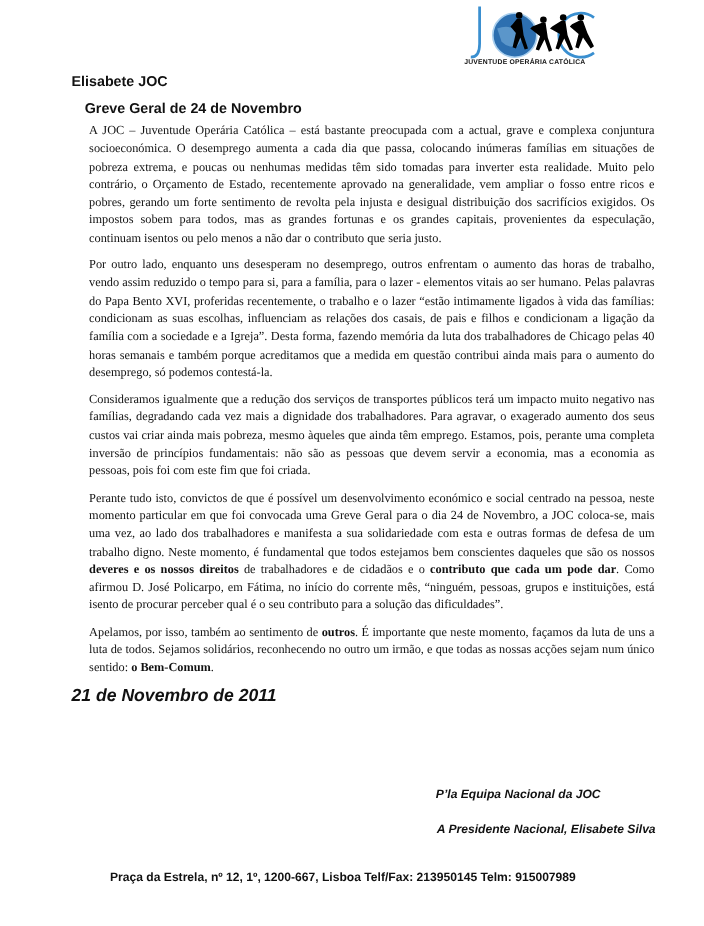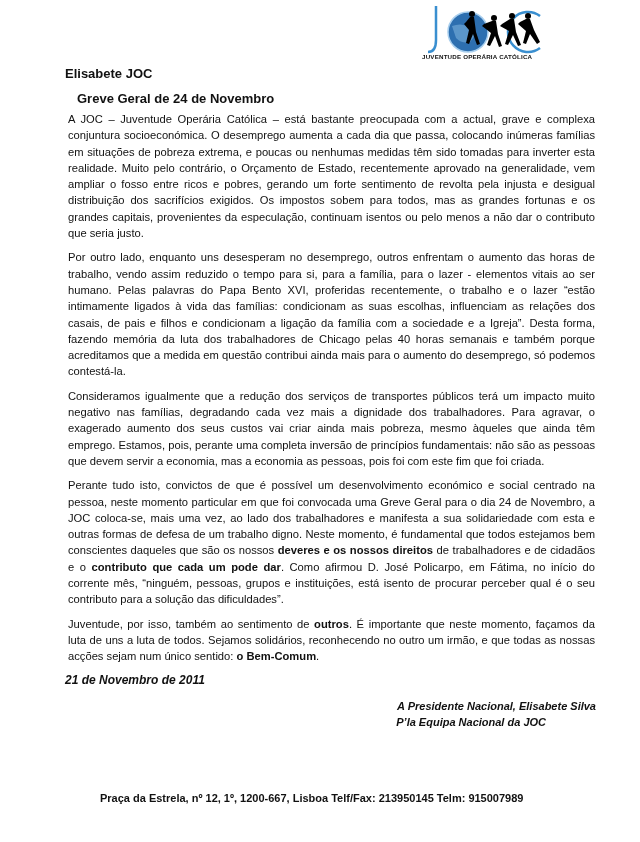--- a/index.html
+++ b/index.html
@@ -4,26 +4,26 @@
 <style>
   html, body { margin: 0; padding: 0; background: #ffffff; }
   body { width: 640px; height: 842px; position: relative; overflow: hidden;
          font-family: "Liberation Sans", "DejaVu Sans", sans-serif; color: #111; }
   .logo { position: absolute; left: 422px; top: 4px; width: 160px; height: 62px; }
   .logo-caption { position: absolute; left: 422px; top: 53px; width: 150px;
                   font-size: 6.2px; letter-spacing: 0.2px; color: #111; font-weight: bold; white-space: nowrap; }
   .title1 { position: absolute; left: 65px; top: 66px; font-size: 13px; font-weight: bold; }
   .title2 { position: absolute; left: 65px; top: 91px; font-size: 13px; font-weight: bold; margin-left: 12px; }
   .body { position: absolute; left: 65px; top: 111px; width: 530px; }
-  .para { font-size: 11.2px; line-height: 16.3px; text-align: justify; margin: 0 0 8px 3px; }
+  .para { font-size: 11.2px; line-height: 16.3px; text-align: justify; margin: 0 0 8px 16px; font-family: Liberation Serif, serif; }
   .para b { font-weight: bold; }
-  .date { font-size: 12px; font-weight: bold; font-style: italic; margin: 0; }
+  .date { font-size: 16px; font-weight: bold; font-style: italic; margin: 0; }
   .sig { position: absolute; right: 44px; text-align: right; font-size: 11px; font-weight: bold; font-style: italic; }
   .sig1 { top: 716px; right: 94px; }
-  .sig2 { top: 700px; }
+  .sig2 { top: 748px; }
   .footer { position: absolute; left: 100px; top: 792px; font-size: 11px; font-weight: bold; white-space: nowrap; }
 </style>
 </head>
 <body>
 
 <div class="logo">
   <svg width="160" height="55" viewBox="0 0 160 55">
 
     <path d="M14 2 L14 36 Q14 48 6 48" stroke="#3a8fd0" stroke-width="2.5" fill="none"></path>
 
@@ -48,20 +48,20 @@
 <div class="logo-caption">JUVENTUDE OPERÁRIA CATÓLICA</div>
 
 <div class="title1">Elisabete  JOC</div>
 <div class="title2">Greve Geral de 24 de Novembro</div>
 
 <div class="body">
   <p class="para"><span>A JOC – Juventude Operária Católica – está bastante preocupada com a actual, grave e complexa conjuntura socioeconómica. O desemprego aumenta a cada dia que passa, colocando inúmeras famílias em situações de pobreza extrema, e poucas ou nenhumas medidas têm sido tomadas para inverter esta realidade. Muito pelo contrário, o Orçamento de Estado, recentemente aprovado na generalidade, vem ampliar o fosso entre ricos e pobres, gerando um forte sentimento de revolta pela injusta e desigual distribuição dos sacrifícios exigidos. Os impostos sobem para todos, mas as grandes fortunas e os grandes capitais, provenientes da especulação, continuam isentos ou pelo menos a não dar o contributo que seria justo.</span></p>
   <p class="para"><span>Por outro lado, enquanto uns desesperam no desemprego, outros enfrentam o aumento das horas de trabalho, vendo assim reduzido o tempo para si, para a família, para o lazer - elementos vitais ao ser humano. Pelas palavras do Papa Bento XVI, proferidas recentemente, o trabalho e o lazer “estão intimamente ligados à vida das famílias: condicionam as suas escolhas, influenciam as relações dos casais, de pais e filhos e condicionam a ligação da família com a sociedade e a Igreja”. Desta forma, fazendo memória da luta dos trabalhadores de Chicago pelas 40 horas semanais e também porque acreditamos que a medida em questão contribui ainda mais para o aumento do desemprego, só podemos contestá-la.</span></p>
   <p class="para"><span>Consideramos igualmente que a redução dos serviços de transportes públicos terá um impacto muito negativo nas famílias, degradando cada vez mais a dignidade dos trabalhadores. Para agravar, o exagerado aumento dos seus custos vai criar ainda mais pobreza, mesmo àqueles que ainda têm emprego. Estamos, pois, perante uma completa inversão de princípios fundamentais: não são as pessoas que devem servir a economia, mas a economia as pessoas, pois foi com este fim que foi criada.</span></p>
   <p class="para"><span>Perante tudo isto, convictos de que é possível um desenvolvimento económico e social centrado na pessoa, neste momento particular em que foi convocada uma Greve Geral para o dia 24 de Novembro, a JOC coloca-se, mais uma vez, ao lado dos trabalhadores e manifesta a sua solidariedade com esta e outras formas de defesa de um trabalho digno. Neste momento, é fundamental que todos estejamos bem conscientes daqueles que são os nossos </span><b>deveres e os nossos direitos</b><span> de trabalhadores e de cidadãos e o </span><b>contributo que cada um pode dar</b><span>. Como afirmou D. José Policarpo, em Fátima, no início do corrente mês, “ninguém, pessoas, grupos e instituições, está isento de procurar perceber qual é o seu contributo para a solução das dificuldades”.</span></p>
-  <p class="para"><span>Juventude, por isso, também ao sentimento de </span><b>outros</b><span>. É importante que neste momento, façamos da luta de uns a luta de todos. Sejamos solidários, reconhecendo no outro um irmão, e que todas as nossas acções sejam num único sentido: </span><b>o Bem-Comum</b><span>.</span></p>
+  <p class="para"><span>Apelamos, por isso, também ao sentimento de </span><b>outros</b><span>. É importante que neste momento, façamos da luta de uns a luta de todos. Sejamos solidários, reconhecendo no outro um irmão, e que todas as nossas acções sejam num único sentido: </span><b>o Bem-Comum</b><span>.</span></p>
   <p class="date">21 de Novembro de 2011</p>
 </div>
 
 <div class="sig sig1">P’la Equipa Nacional da JOC</div>
 <div class="sig sig2">A Presidente Nacional, Elisabete Silva</div>
 
 <div class="footer">Praça da Estrela, nº 12, 1º, 1200-667, Lisboa Telf/Fax: 213950145 Telm: 915007989</div>
 
 </body></html>

